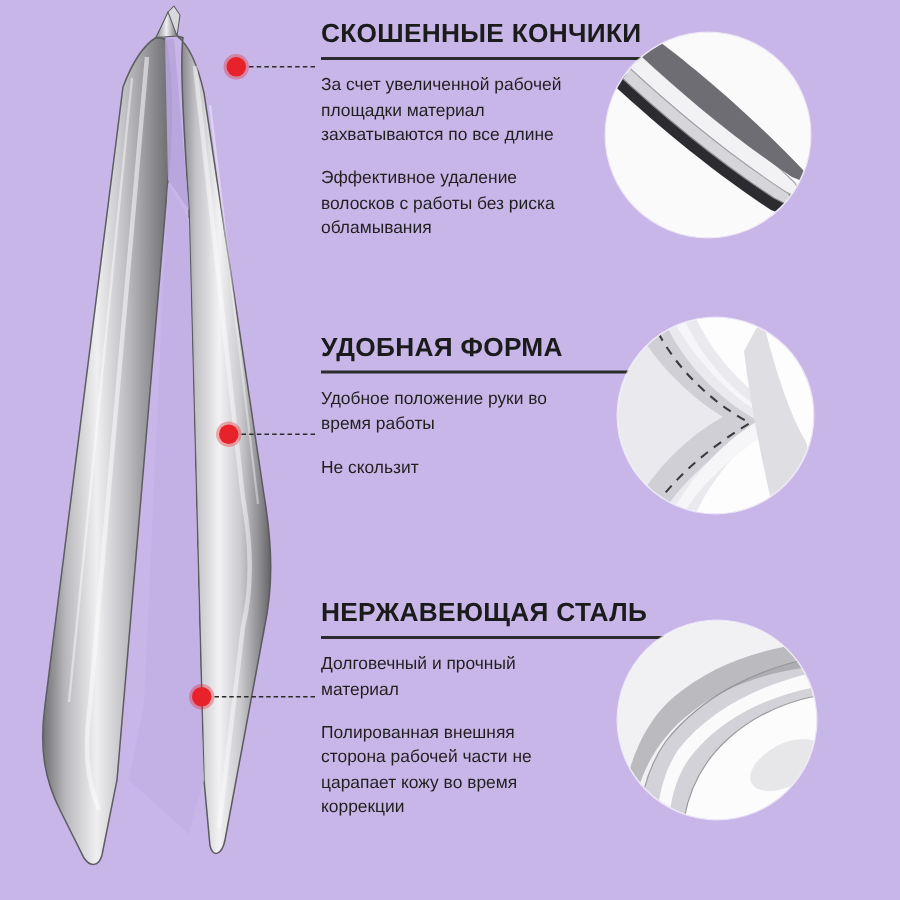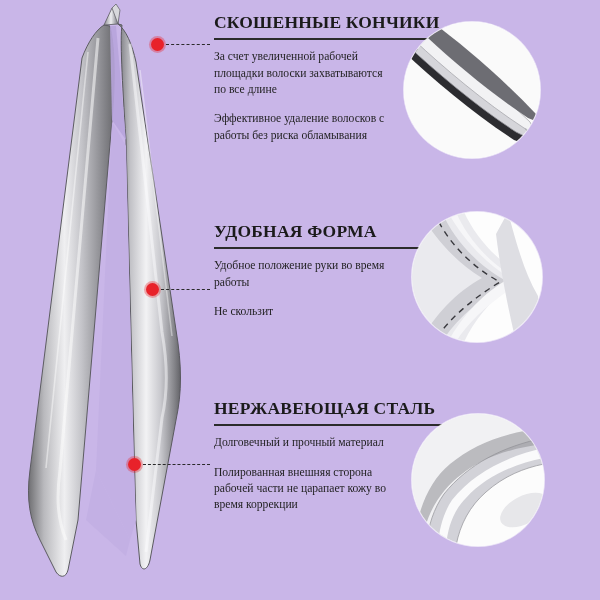--- a/index.html
+++ b/index.html
@@ -9,21 +9,20 @@
   }
   body {
     font-family: "Liberation Sans", sans-serif;
   }
   .canvas {
     position: relative;
     width: 600px;
     height: 600px;
     background: #c9b6e8;
     overflow: hidden;
-    font-family: Liberation Serif, serif;
   }
   
   .tweezer-stage {
     position: absolute;
     left: 0;
     top: 0;
     width: 230px;
     height: 600px;
   }
   .tw-svg { display: block; }
@@ -165,21 +164,21 @@
       <path d="M78 520 L 112 120 L 126 142 L 136 520 L 140 564 L 136 520 Z" fill="#c0ade2" opacity="0.0"></path>
 
       <path d="M112 122 L 126 146 L 134 470 L 136 520 L 130 540 L 96 470 Z" fill="#c3b0e4"></path>
       <path d="M96 470 L 130 540 L 126 556 L 86 520 Z" fill="#c3b0e4"></path>
     </svg>
   </div>
 
   <div class="feature" id="feature-1">
     <div class="feature-title">СКОШЕННЫЕ КОНЧИКИ</div>
     <div class="title-rule"></div>
-    <p class="feature-para">За счет увеличенной рабочей площадки волоски захватываются по все длине</p>
+    <p class="feature-para">За счет увеличенной рабочей площадки материал захватываются по все длине</p>
     <p class="feature-para">Эффективное удаление волосков с работы без риска обламывания</p>
   </div>
 
   <div class="feature" id="feature-2">
     <div class="feature-title">УДОБНАЯ ФОРМА</div>
     <div class="title-rule"></div>
     <p class="feature-para">Удобное положение руки во время работы</p>
     <p class="feature-para">Не скользит</p>
   </div>
 

